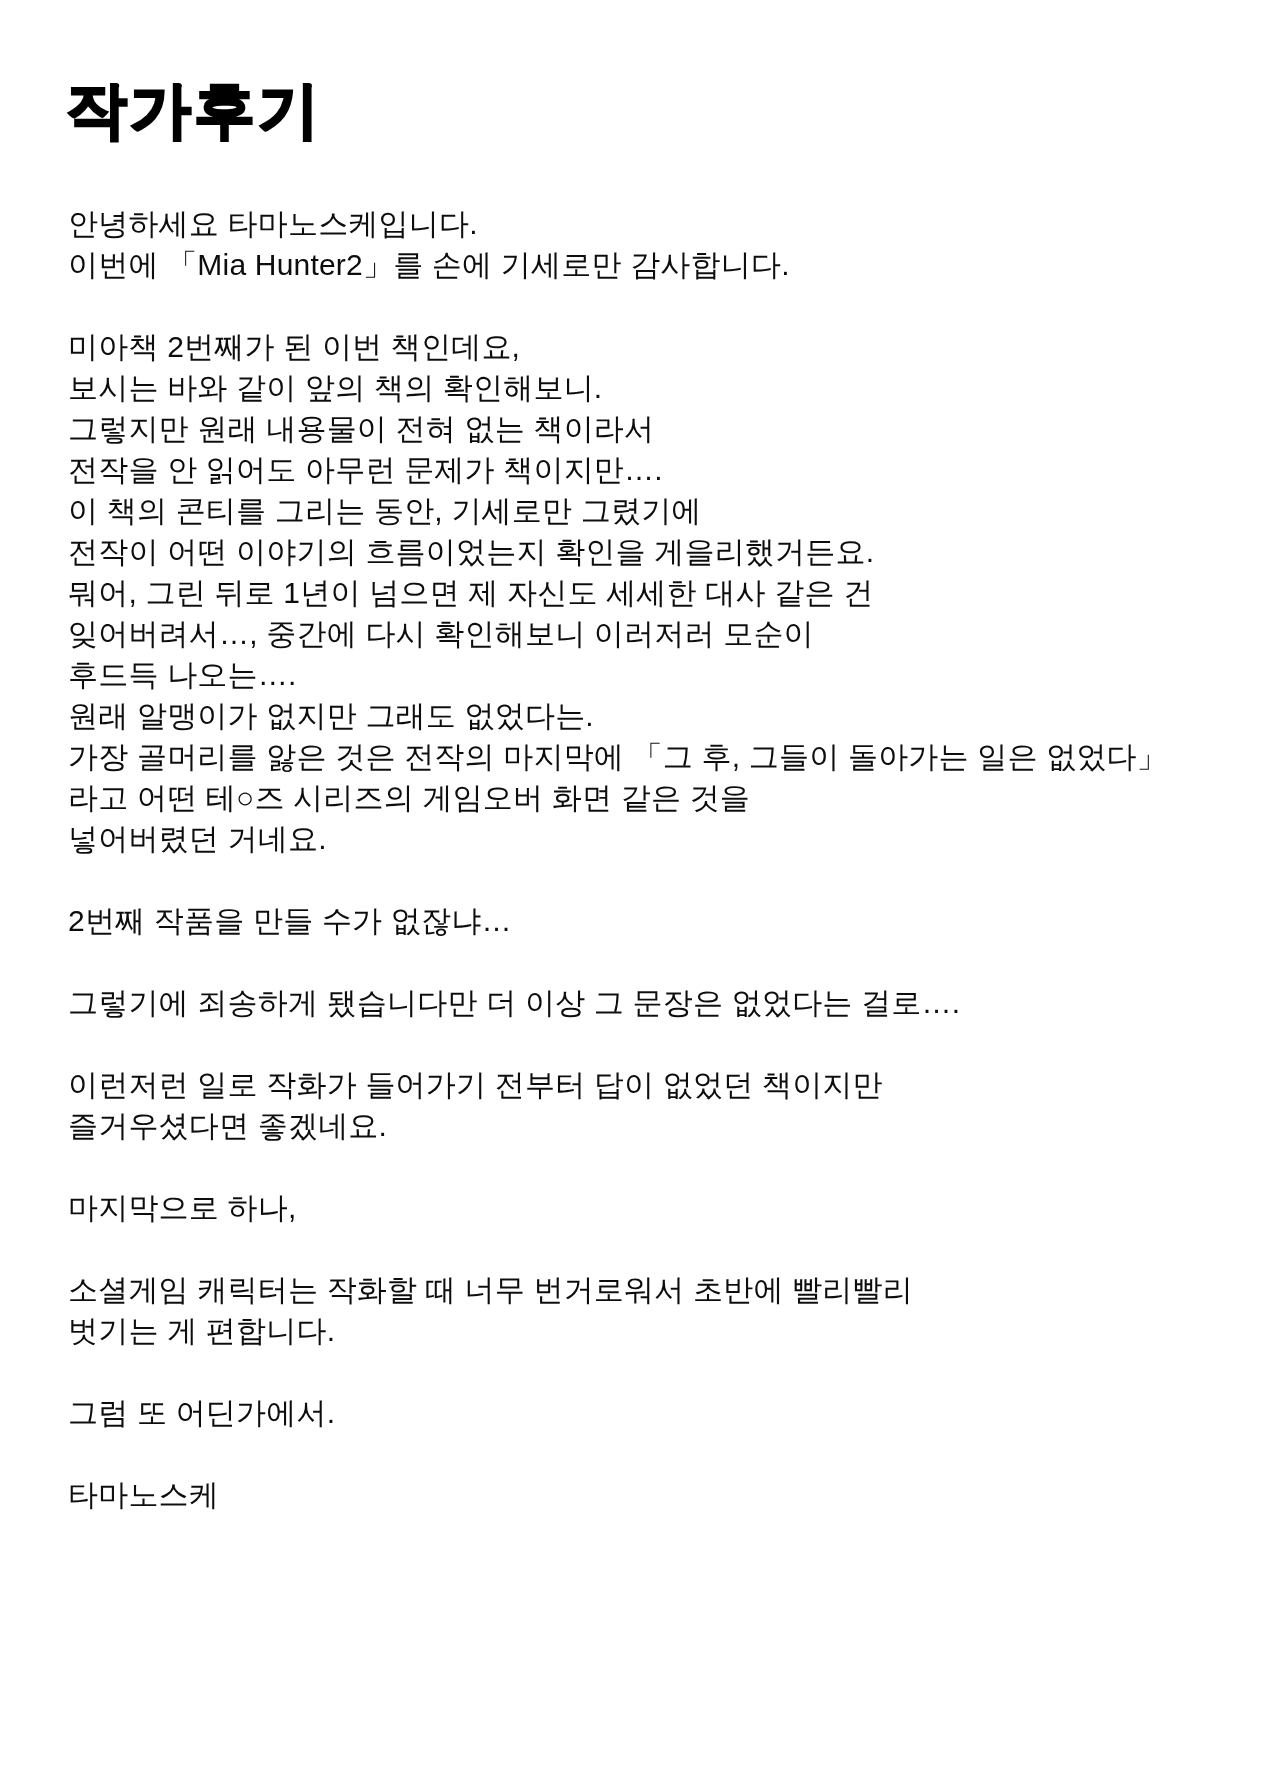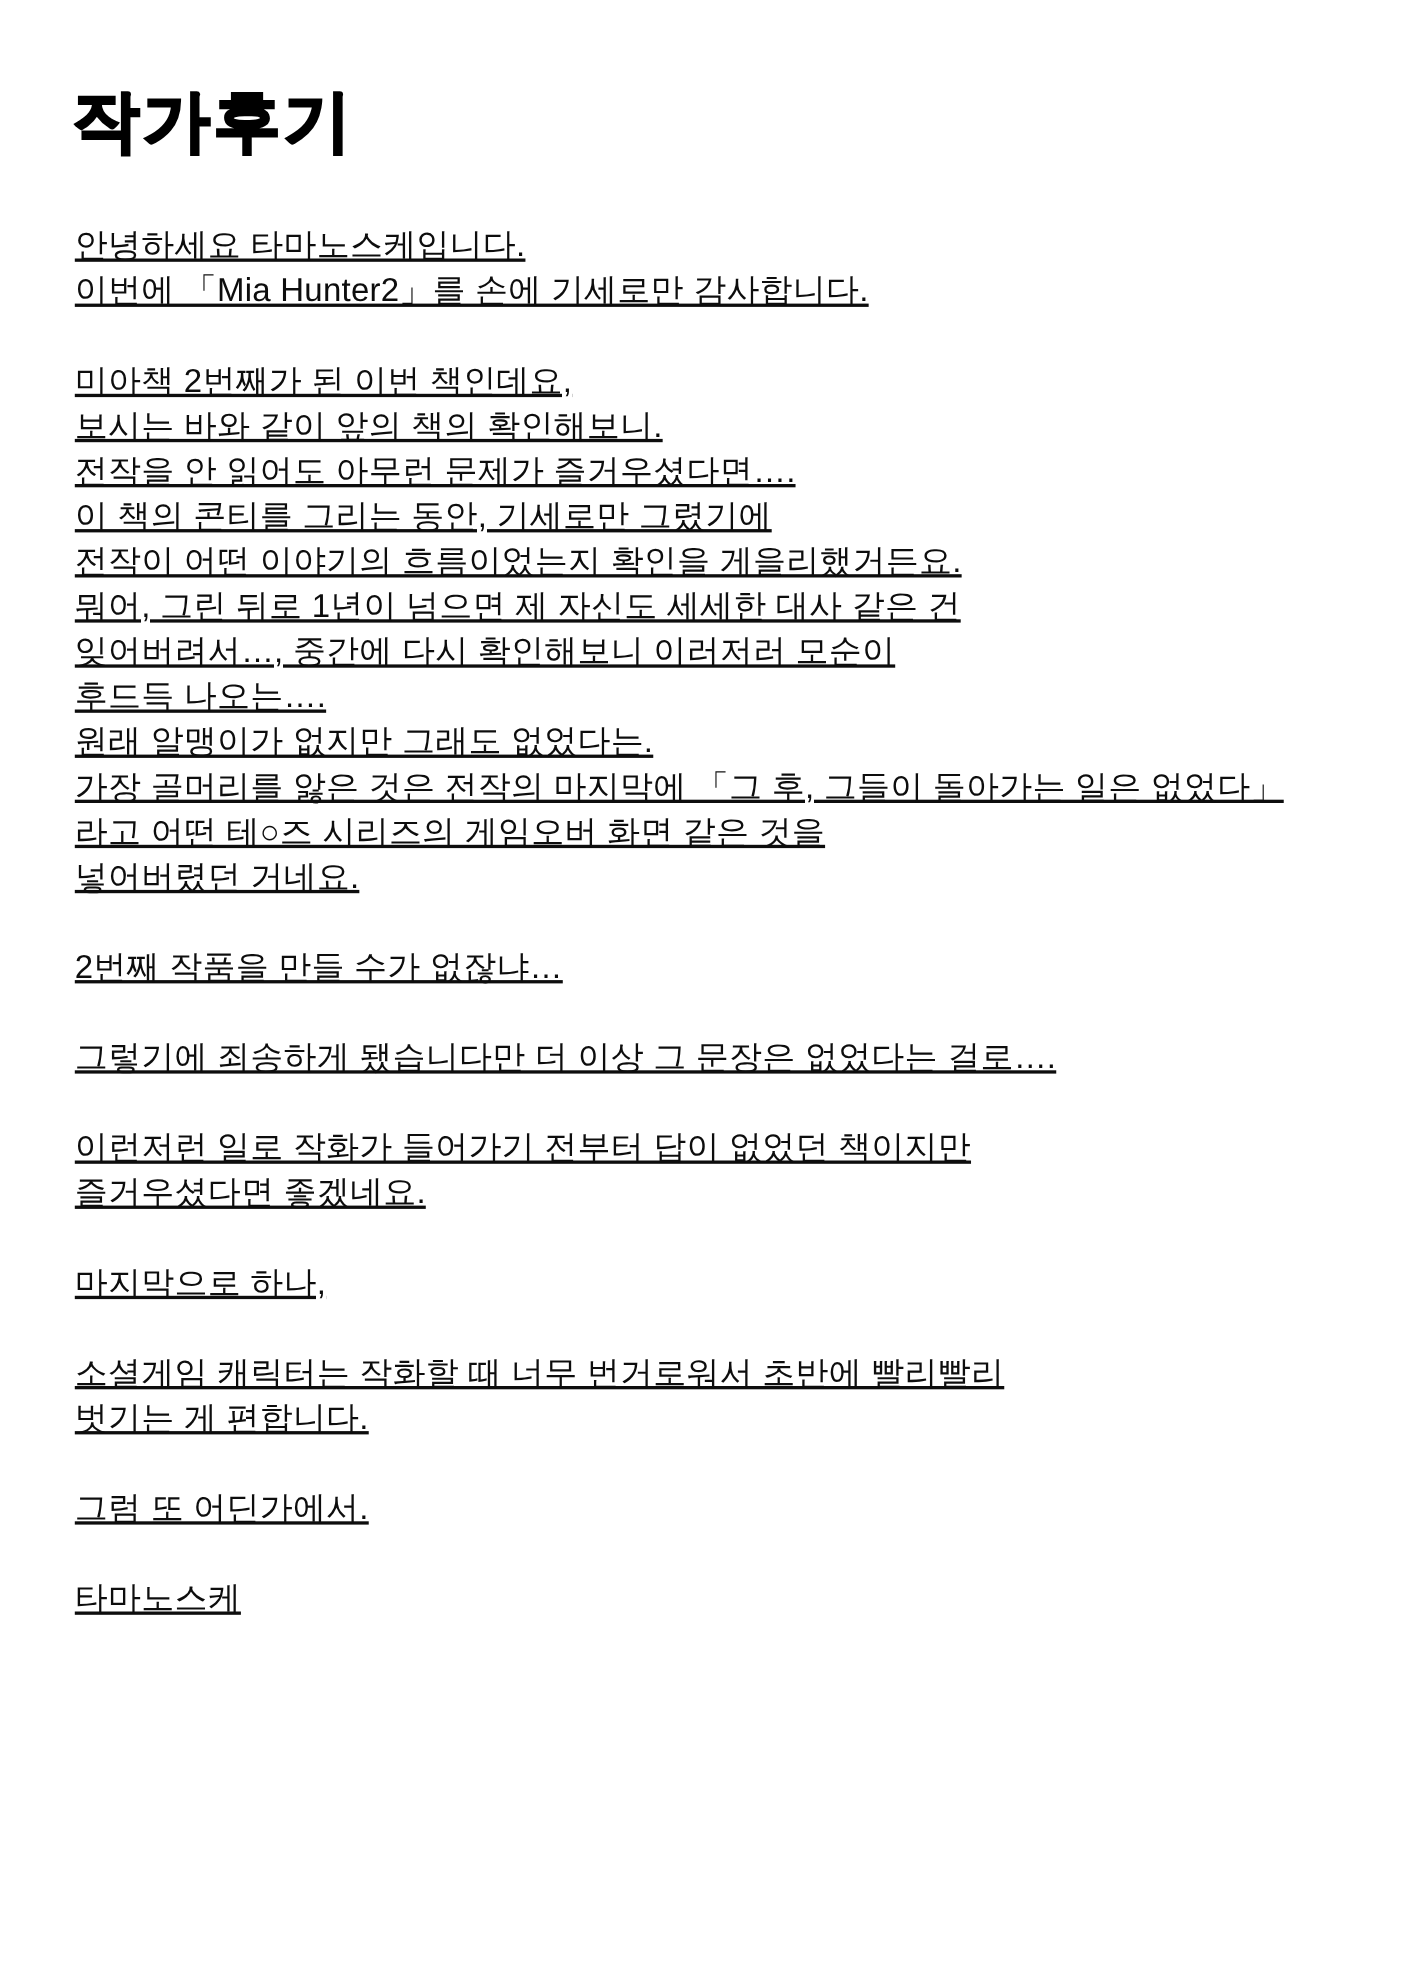--- a/index.html
+++ b/index.html
@@ -34,36 +34,36 @@
     top: 203px;
     right: 20px;
   }
   .line {
     height: 41px;
     line-height: 41px;
     font-size: 30px;
     color: #0d0d0d;
     white-space: nowrap;
     letter-spacing: 0.2px;
-    text-decoration: underline;
   }
 </style>
 </head>
 <body>
 
 <div class="page">
   <div class="title">작가후기</div>
 
   <div class="body-text">
     <div class="line">안녕하세요 타마노스케입니다.</div>
     <div class="line">이번에 「Mia Hunter2」를 손에 기세로만 감사합니다.</div>
     <div class="line"></div>
     <div class="line">미아책 2번째가 된 이번 책인데요,</div>
     <div class="line">보시는 바와 같이 앞의 책의 확인해보니.</div>
-    <div class="line">전작을 안 읽어도 아무런 문제가 즐거우셨다면….</div>
+    <div class="line">그렇지만 원래 내용물이 전혀 없는 책이라서</div>
+    <div class="line">전작을 안 읽어도 아무런 문제가 책이지만….</div>
     <div class="line">이 책의 콘티를 그리는 동안, 기세로만 그렸기에</div>
     <div class="line">전작이 어떤 이야기의 흐름이었는지 확인을 게을리했거든요.</div>
     <div class="line">뭐어, 그린 뒤로 1년이 넘으면 제 자신도 세세한 대사 같은 건</div>
     <div class="line">잊어버려서…, 중간에 다시 확인해보니 이러저러 모순이</div>
     <div class="line">후드득 나오는….</div>
     <div class="line">원래 알맹이가 없지만 그래도 없었다는.</div>
     <div class="line">가장 골머리를 앓은 것은 전작의 마지막에 「그 후, 그들이 돌아가는 일은 없었다」</div>
     <div class="line">라고 어떤 테○즈 시리즈의 게임오버 화면 같은 것을</div>
     <div class="line">넣어버렸던 거네요.</div>
     <div class="line"></div>

